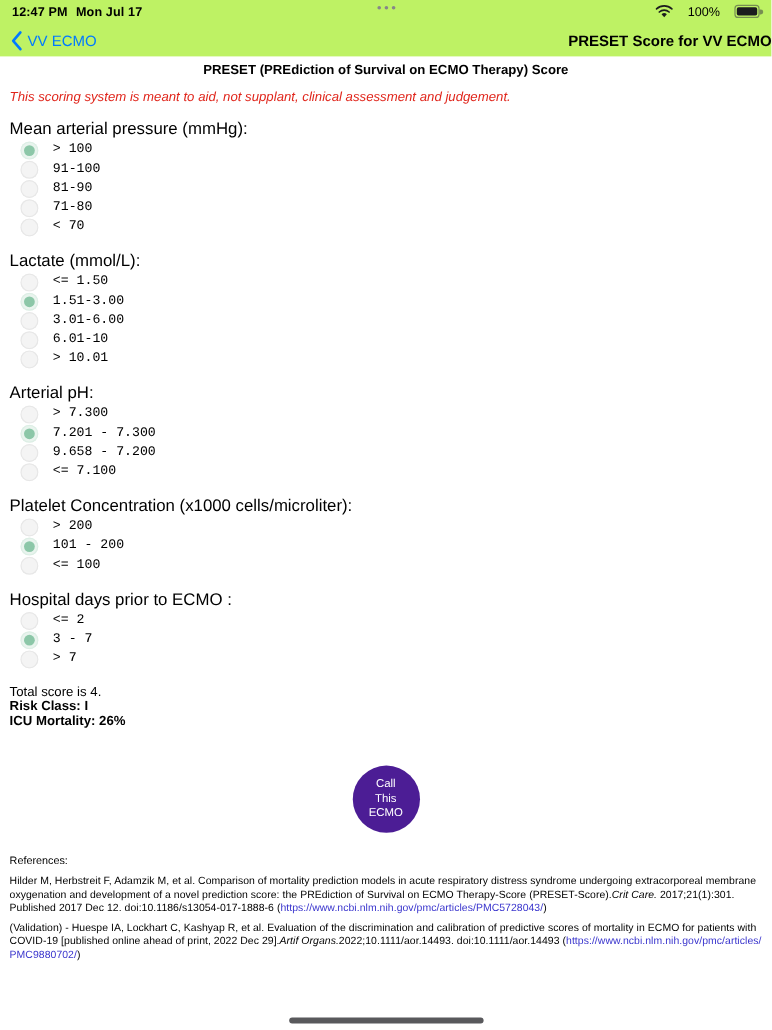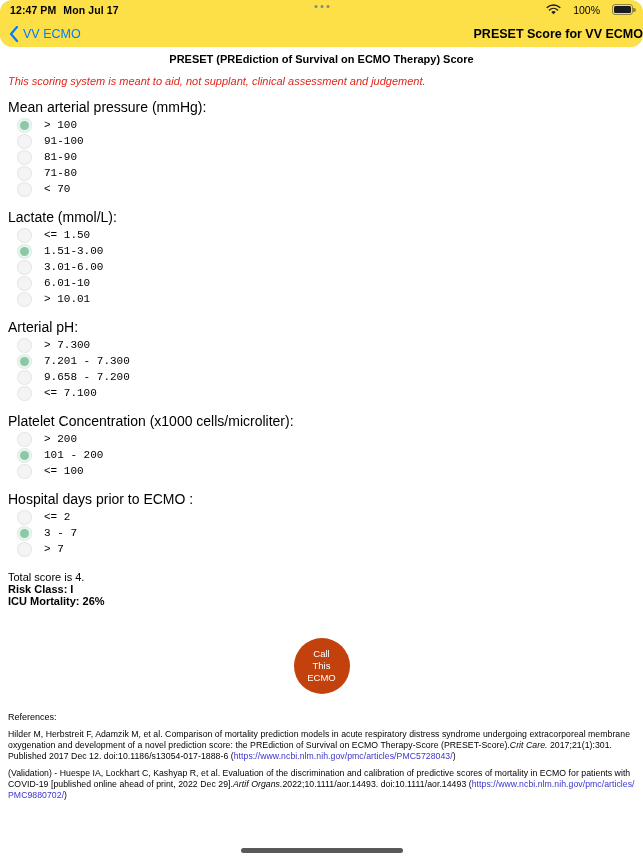--- a/index.html
+++ b/index.html
@@ -5,21 +5,21 @@
   * { margin: 0; padding: 0; box-sizing: border-box; }
   html,body { width: 643px; height: 858px; }
   body {
     font-family: "Liberation Sans", sans-serif;
     background: #ffffff;
     position: relative;
     overflow: hidden;
     color: #000;
   }
   
-  .chrome { background: #fde047; border-radius: 12px; }
+  .chrome { background: #bef264; }
   .status-bar {
     height: 20px; display: flex; align-items: center;
     padding: 0 10px; position: relative;
   }
   .status-left { display: flex; gap: 7px; font-size: 10.5px; font-weight: 700; letter-spacing: .1px; }
   .status-dots { position: absolute; left: 50%; top: 5px; transform: translateX(-50%);
     display: flex; gap: 3px; }
   .status-dots i { width: 3px; height: 3px; border-radius: 50%; background: #86868a; }
   .status-right { margin-left: auto; display: flex; align-items: flex-start; gap: 12px; font-size: 10.5px; font-weight: 400; }
   .battery { width: 21px; height: 10.5px; border: 1px solid rgba(60,60,67,.55); border-radius: 3px; position: relative; }
@@ -38,21 +38,21 @@
   .group-label { font-size: 14px; margin-left: 8px; margin-bottom: 2px; }
   .option { display: flex; align-items: center; height: 16px; padding-left: 17px; cursor: pointer; }
   .radio { width: 15px; height: 15px; border-radius: 50%; background: #f4f4f4;
     box-shadow: inset 0 0 0 1px #e7e7e7; flex: 0 0 auto; position: relative; }
   .radio.on { background: #e9f4ee; box-shadow: inset 0 0 0 1px #ddeee5; }
   .radio.on:after { content: ""; position: absolute; left: 3px; top: 3px; width: 9px; height: 9px;
     border-radius: 50%; background: #8cc7a8; }
   .opt-label { margin-left: 12px; font-size: 11px; font-family: Liberation Mono, monospace; }
   .results { margin: 14px 8px 0 8px; font-size: 11px; line-height: 12px; }
   .results .bold { font-weight: 700; }
-  .call-btn { width: 56px; height: 56px; border-radius: 50%; background: #c2410c;
+  .call-btn { width: 56px; height: 56px; border-radius: 50%; background: #4c1d95;
     margin: 31px auto 0 auto; display: flex; flex-direction: column; align-items: center;
     justify-content: center; color: #fff; font-size: 9.5px; line-height: 12px; cursor: pointer; }
   .refs { margin: 18px 8px 0 8px; }
   .refs-heading { font-size: 9px; }
   .ref { font-size: 8.7px; line-height: 10.8px; margin-top: 7px; letter-spacing: .05px; }
   .ref em { font-style: italic; }
   .ref a.link { color: #3a35cd; text-decoration: none; cursor: pointer; word-break: break-all; }
   .home-indicator { position: absolute; bottom: 5px; left: 50%; transform: translateX(-50%);
     width: 162px; height: 5px; border-radius: 3px; background: #59595c; }
   svg { display: block; }

